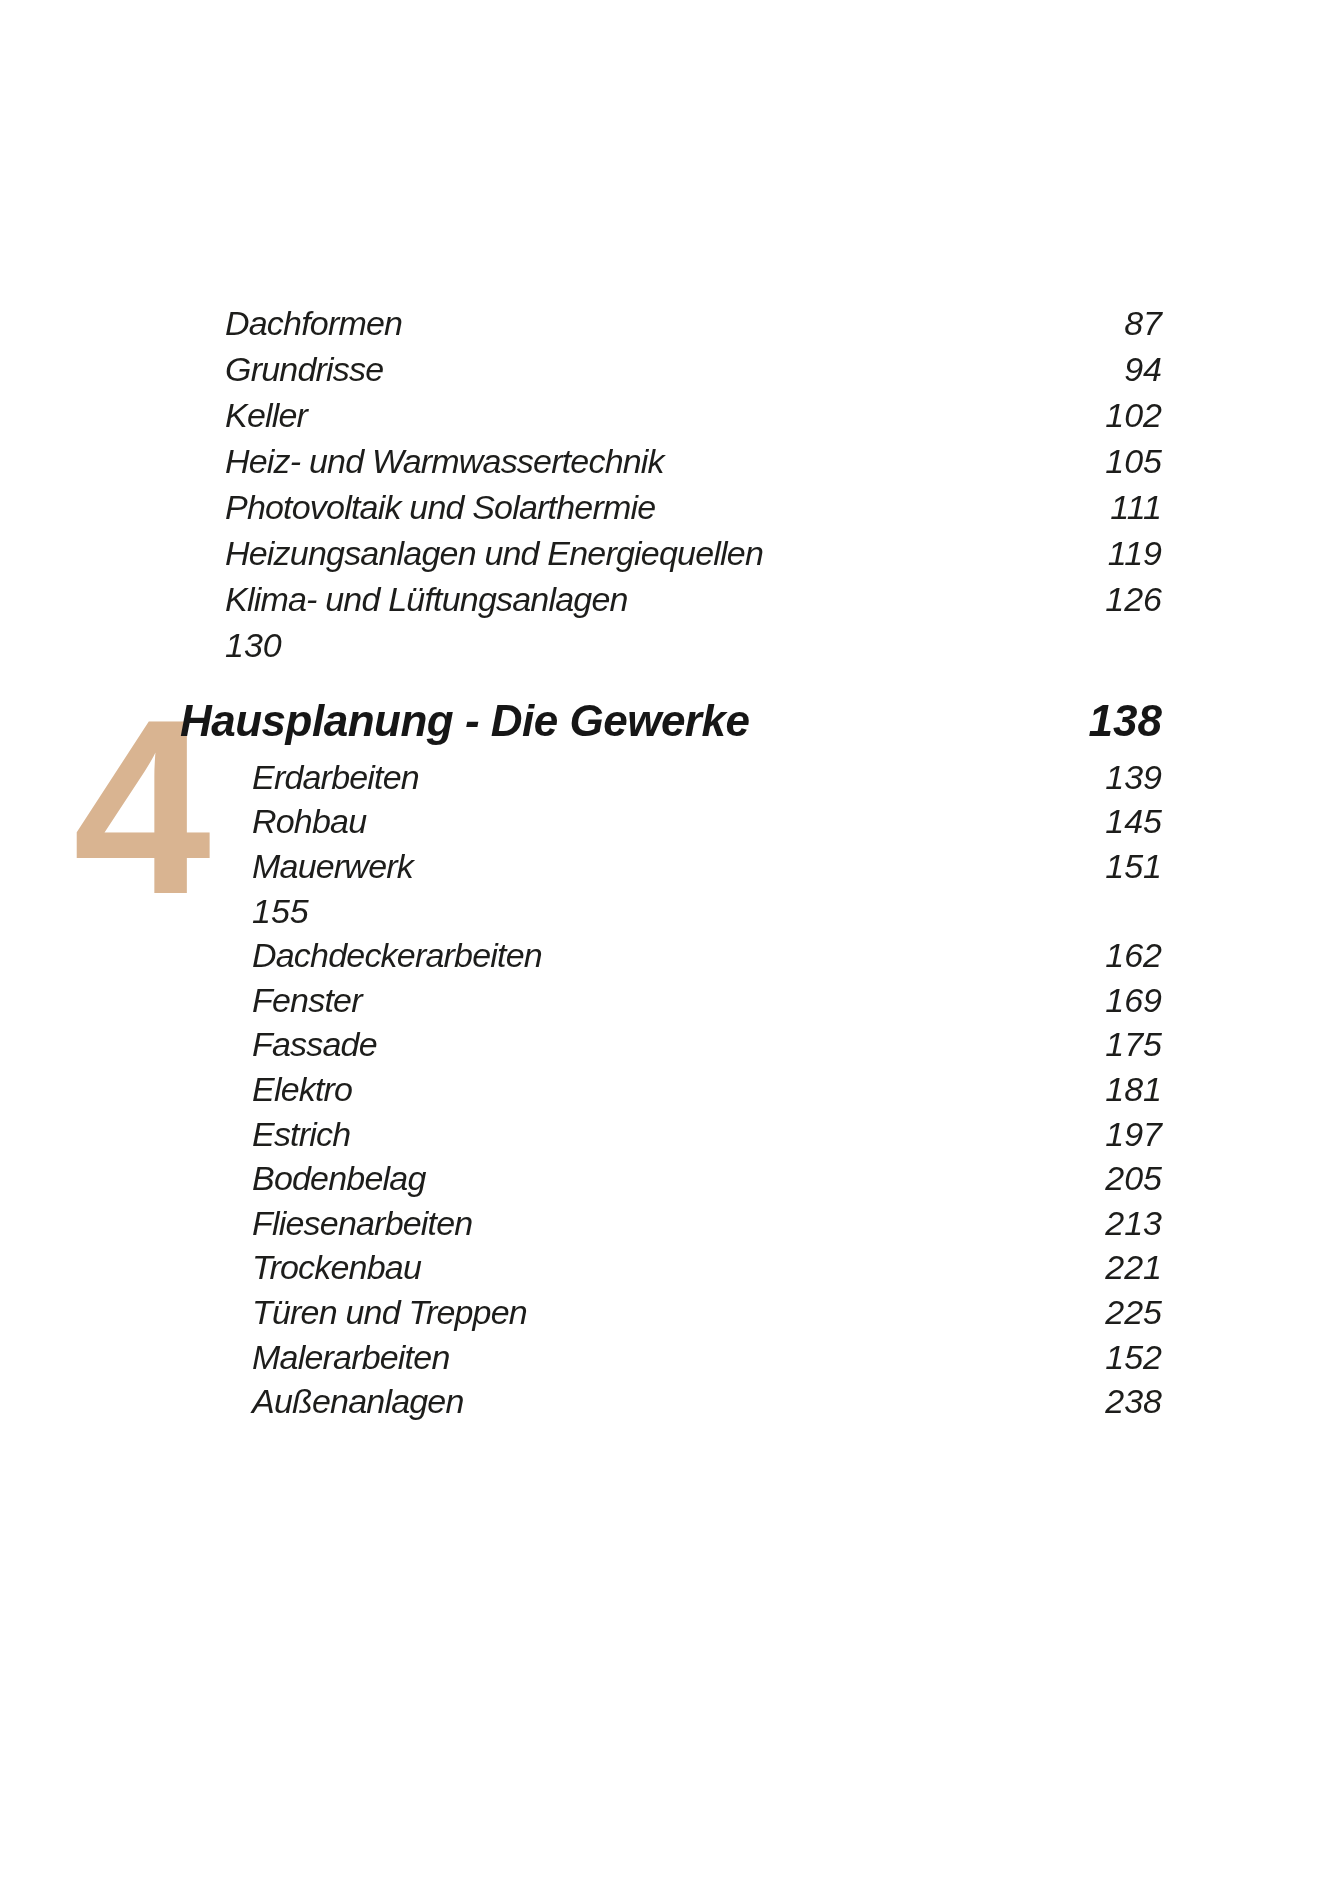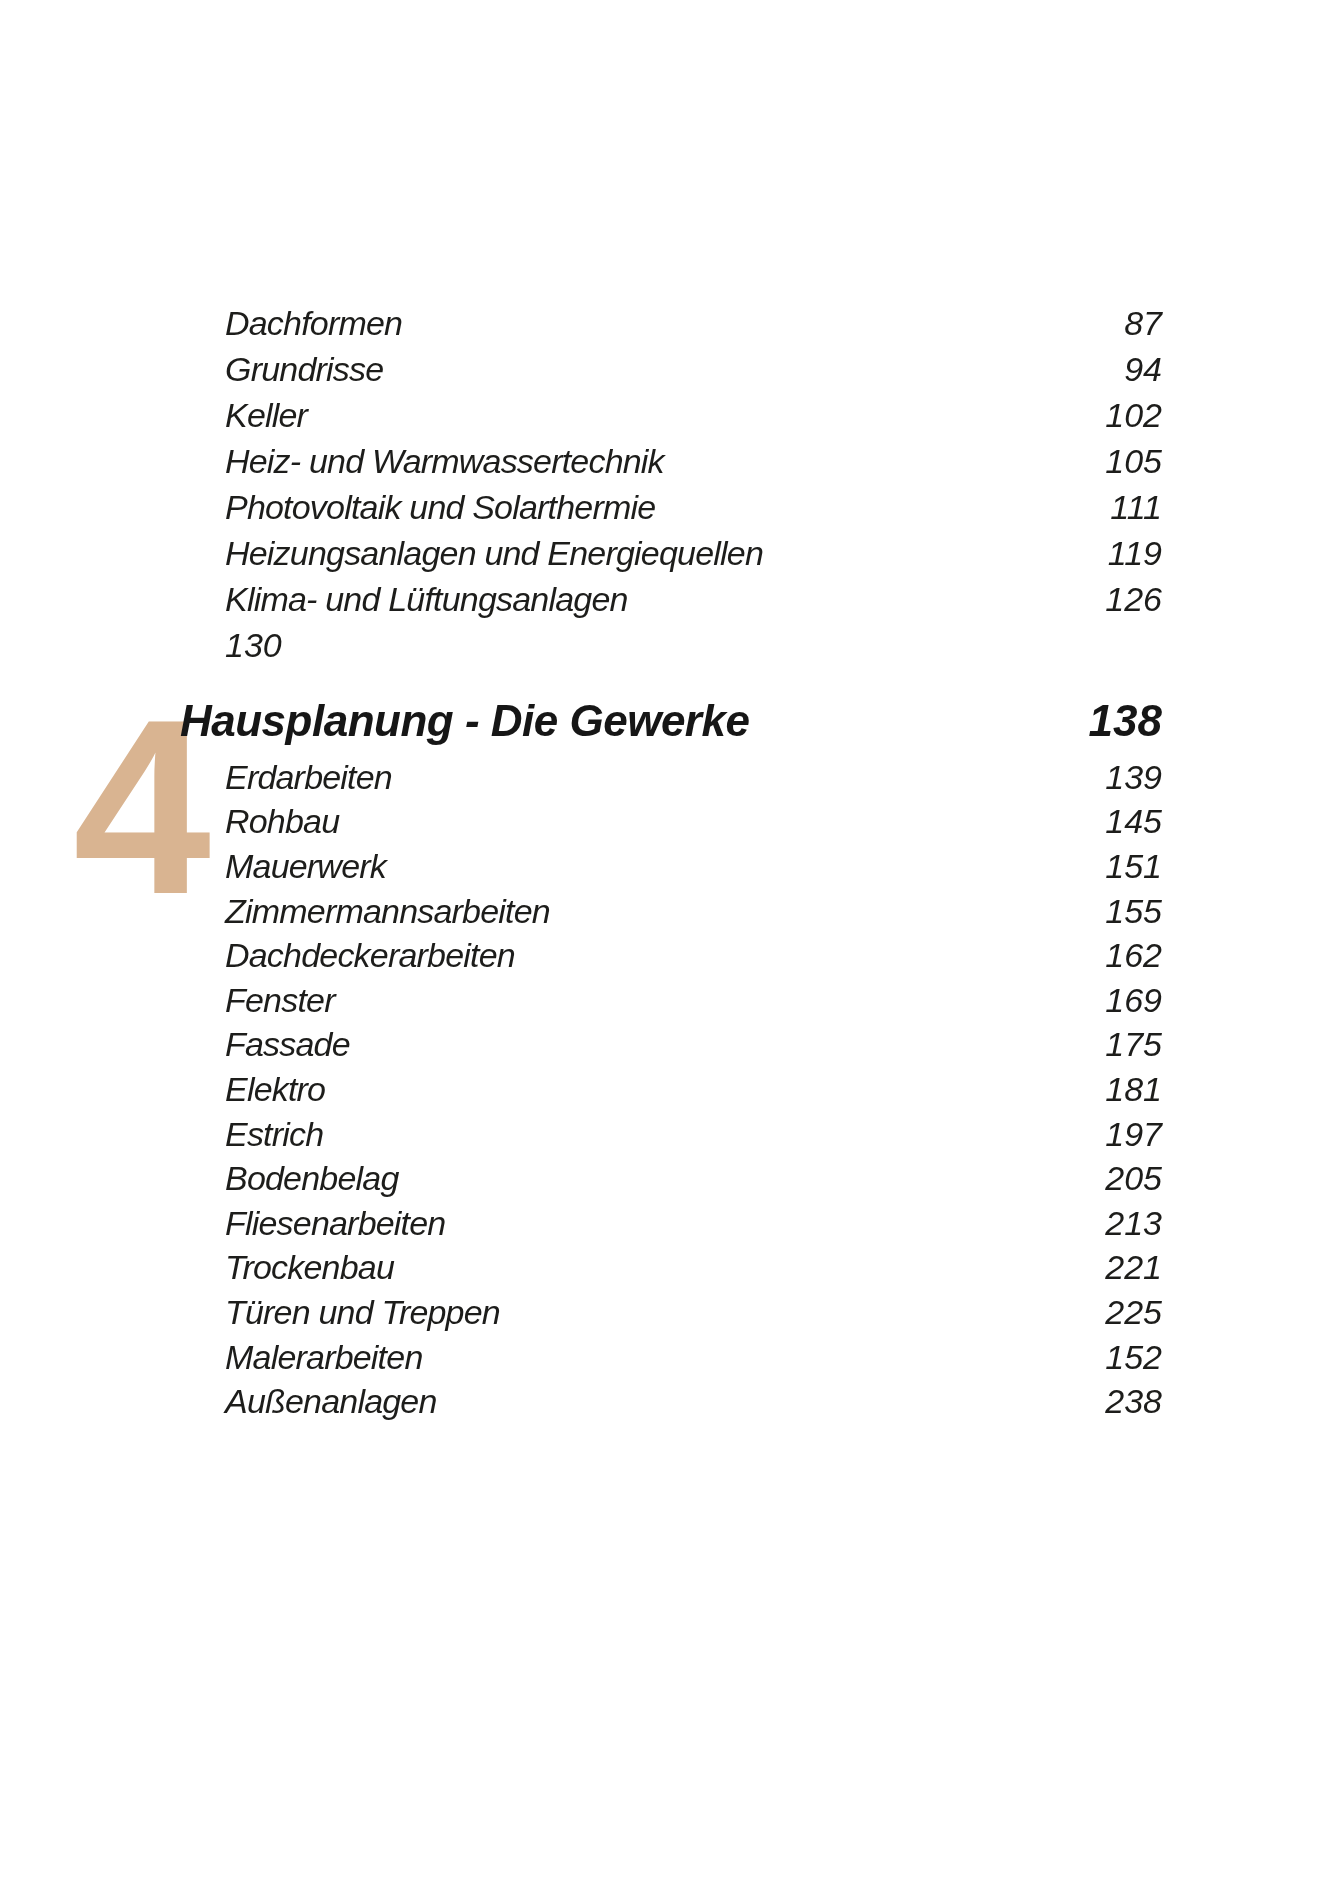--- a/index.html
+++ b/index.html
@@ -50,21 +50,21 @@
   }
   .row {
     display: flex;
     justify-content: space-between;
     align-items: center;
     height: 46px;
     font-size: 34px;
     letter-spacing: -0.8px;
     white-space: nowrap;
   }
-  #section-b .row { height: 44.6px; }
+  #section-b .row { height: 44.6px; margin-left: 27px; }
   .row .p { letter-spacing: 0; text-align: right; }
   .heading {
     height: 46px;
     font-size: 44px;
     font-weight: bold;
     letter-spacing: -0.5px;
     color: #161616;
   }
 </style>
 </head>
@@ -122,21 +122,20 @@
   </div>
       <div class="row">
     <span class="t">Rohbau</span>
     <span class="p">145</span>
   </div>
       <div class="row">
     <span class="t">Mauerwerk</span>
     <span class="p">151</span>
   </div>
       <div class="row">
-    <span class="t">Zimmermannsarbeiten</span>
     <span class="p">155</span>
   </div>
       <div class="row">
     <span class="t">Dachdeckerarbeiten</span>
     <span class="p">162</span>
   </div>
       <div class="row">
     <span class="t">Fenster</span>
     <span class="p">169</span>
   </div>

